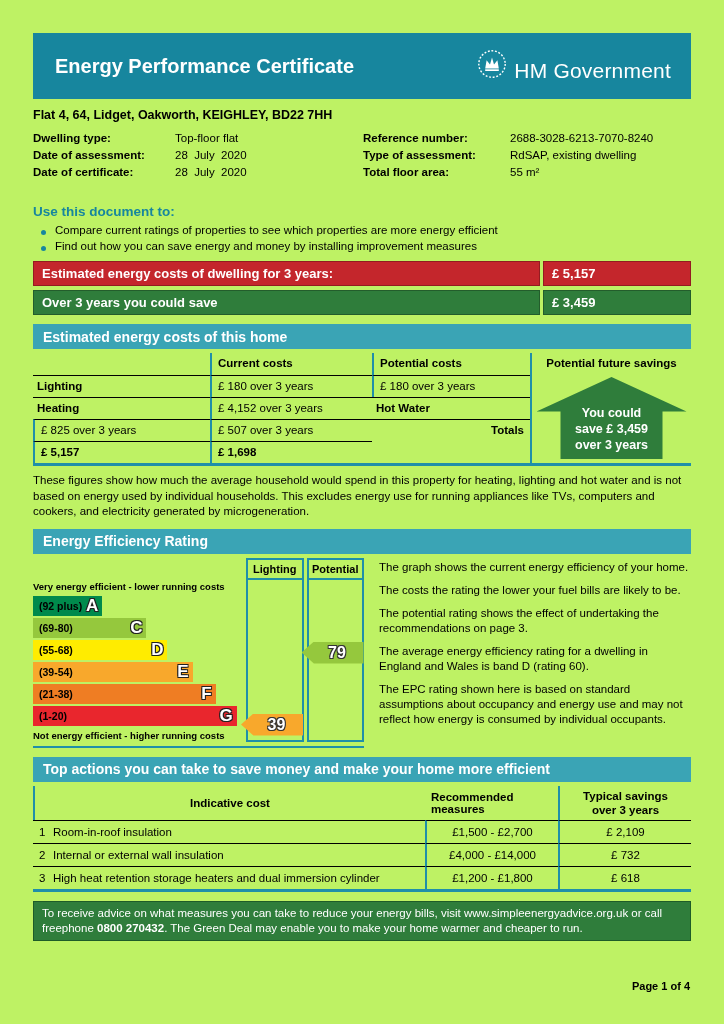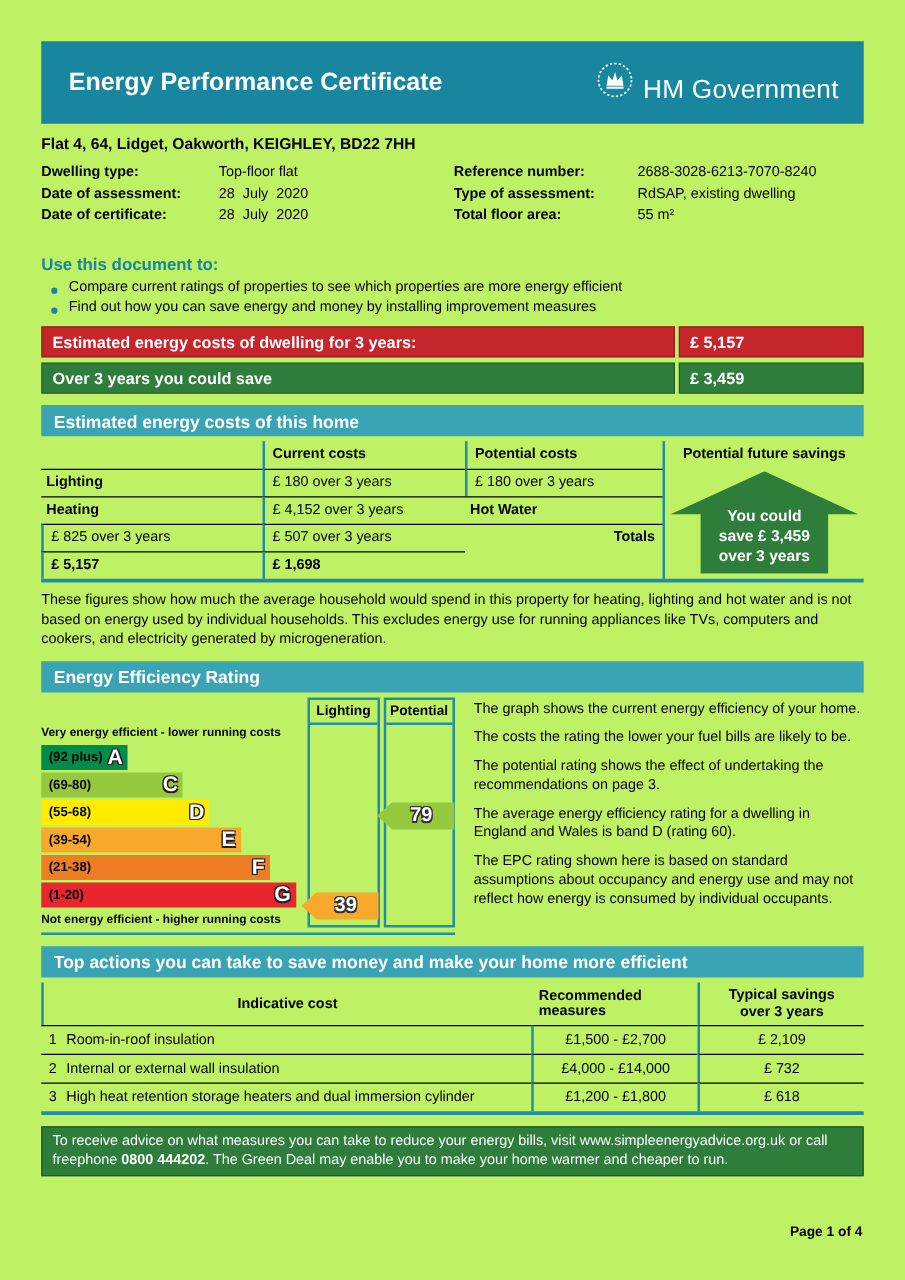--- a/index.html
+++ b/index.html
@@ -296,18 +296,18 @@
 
     <div class="at-cell at-row">
       <span class="at-num">3</span>
       <span>High heat retention storage heaters and dual immersion cylinder</span>
     </div>
     <div class="at-cell at-row center at-vline">£1,200 - £1,800</div>
     <div class="at-cell at-row center at-vline">£ 618</div>
   </div>
 
   <div class="advice">
-    <span>To receive advice on what measures you can take to reduce your energy bills, visit www.simpleenergyadvice.org.uk or call freephone </span><b>0800 444202</b><span>. The Green Deal may enable you to make your home warmer and cheaper to run.</span>
+    <span>To receive advice on what measures you can take to reduce your energy bills, visit www.simpleenergyadvice.org.uk or call freephone </span><b>0800 270432</b><span>. The Green Deal may enable you to make your home warmer and cheaper to run.</span>
   </div>
 
   <div class="page-num">Page 1 of 4</div>
 
 </div>
 
 </body></html>

